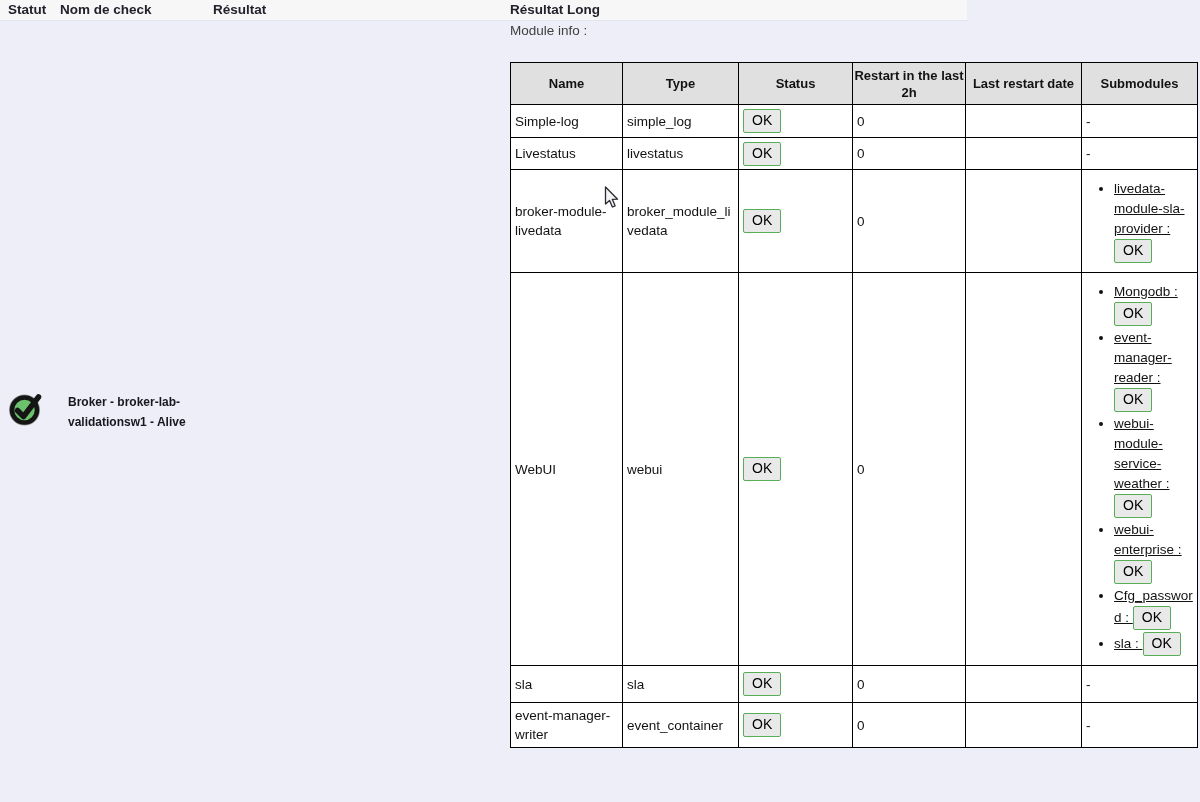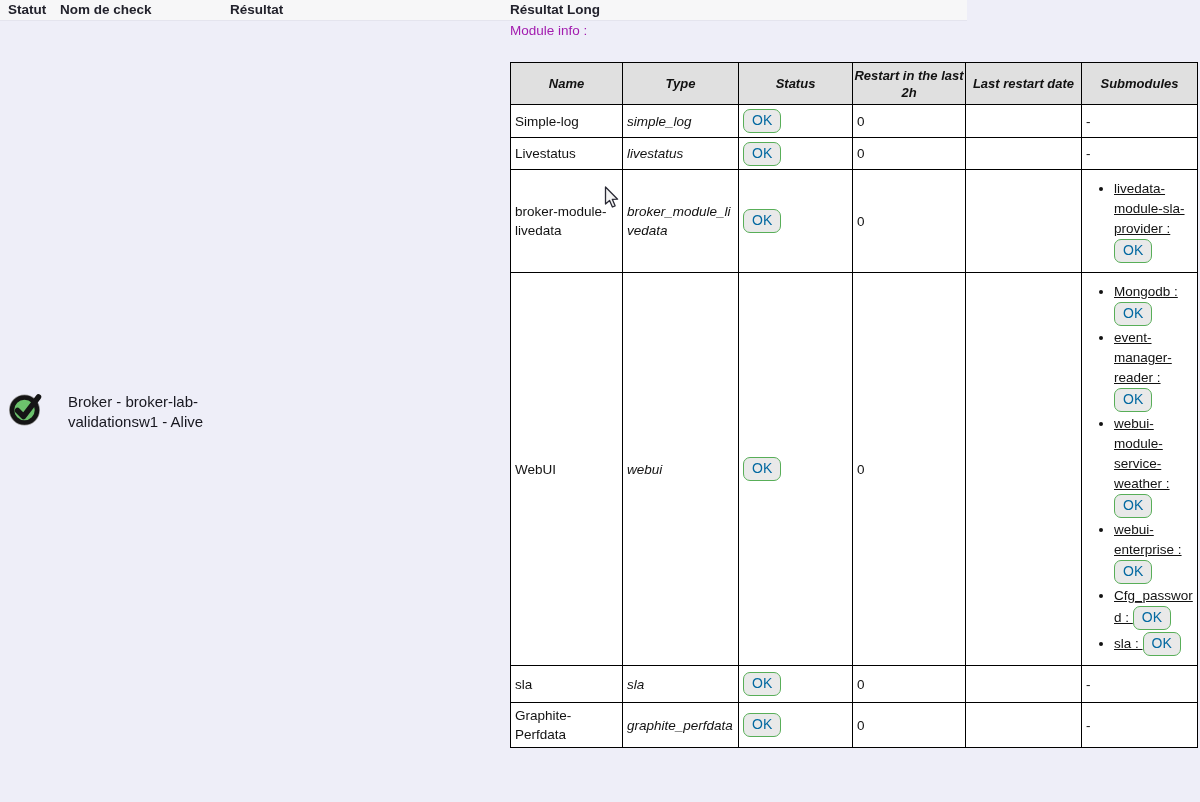--- a/index.html
+++ b/index.html
@@ -3,57 +3,57 @@
 <meta charset="utf-8">
 <style>
   * { margin:0; padding:0; box-sizing:border-box; }
   html,body { width:1200px; height:802px; }
   body { font-family:"Liberation Sans","DejaVu Sans",sans-serif; }
   .page { position:relative; width:1200px; height:802px; background:#eeeef8; overflow:hidden; }
 
   .topbar { position:absolute; left:0; top:0; width:967px; height:21px;
             background:#f7f7f8; border-bottom:1px solid #e4e4ee; }
   .topbar span { position:absolute; top:2px; font-size:13.5px; font-weight:700; color:#22222c; white-space:nowrap; }
-  .tb-statut { left:8px; } .tb-nom { left:60px; } .tb-resultat { left:230px; } .tb-long { left:510px; }
+  .tb-statut { left:8px; } .tb-nom { left:60px; } .tb-resultat { left:213px; } .tb-long { left:510px; }
 
   .status-icon { position:absolute; left:9px; top:390px; }
   .check-name { position:absolute; left:68px; top:392px; width:152px;
-                font-size:15px; color:#17171f; line-height:20px; }
+                font-size:12px; color:#17171f; line-height:20px;font-weight:bold; }
 
   .result-block { position:absolute; left:213px; top:353px; width:283px; font-size:13.5px; color:#17171f; line-height:18px; }
   .ok-tag { color:#2e9e2e; font-weight:700; }
   .result-block ul { margin:22px 0 0 0; padding-left:22px; line-height:20px; list-style:disc; }
   .result-block li { margin-bottom:1px; }
   .redacted { filter:blur(3px); color:#3c3c46; }
 
-  .module-title { position:absolute; left:510px; top:23px; font-size:13.5px; color:#a21caf; }
+  .module-title { position:absolute; left:510px; top:23px; font-size:13.5px; color:#404040; }
 
   .module-table { position:absolute; left:510px; top:62px; width:687px;
                   border-collapse:collapse; table-layout:fixed; background:#fff;
                   font-size:13.5px; color:#121212; }
   .module-table th, .module-table td { border:1px solid #000; }
   .module-table th { background:#e0e0e0; font-weight:700; text-align:center; font-size:13px; padding:2px 1px; line-height:17px; }
-  .module-table thead tr { height:42px;font-style:italic; }
+  .module-table thead tr { height:42px; }
   .module-table td { vertical-align:middle; padding:2px 4px; line-height:19px; }
   .module-table tbody tr:nth-child(1){ height:33px; }
   .module-table tbody tr:nth-child(2){ height:32px; }
   .module-table tbody tr:nth-child(3){ height:101px; }
   .module-table tbody tr:nth-child(4){ height:385px; }
   .module-table tbody tr:nth-child(5){ height:37px; }
   .module-table tbody tr:nth-child(6){ height:45px; }
   .module-table tbody tr:nth-child(7){ height:46px; }
 
-  .c-type { word-break:break-all;font-style:italic; }
+  .c-type { word-break:break-all; }
   .c-status { padding-left:7px; }
   .c-sub-dash { padding-left:22px; }
   .sub-list { margin:7px 0; padding-left:28px; list-style:disc; line-height:20px;text-decoration:underline; }
   .sub-list li { margin:2px 0; overflow-wrap:break-word; word-wrap:break-word; }
 
   .ok-badge { display:inline-block; padding:1px 8px 2px 8px; border:1.5px solid #58ae58;
-              border-radius:7px; background:#e9e9e9; color:#0369a1; font-size:14px; line-height:19px; }
+              border-radius:2px; background:#e9e9e9; color:#000000; font-size:14px; line-height:19px; }
 
   .cursor { position:absolute; left:604px; top:186px; }
 </style>
 </head>
 <body>
 
 <div class="page">
 
   <div class="topbar">
     <span class="tb-statut">Statut</span>
@@ -142,22 +142,22 @@
         </tr>
         <tr>
           <td class="c-name">sla</td>
           <td class="c-type">sla</td>
           <td class="c-status"><span class="ok-badge">OK</span></td>
           <td class="c-restart">0</td>
           <td class="c-lastdate"></td>
           <td class="c-sub c-sub-dash">-</td>
         </tr>
         <tr>
-          <td class="c-name">Graphite-Perfdata</td>
-          <td class="c-type">graphite_perfdata</td>
+          <td class="c-name">event-manager-writer</td>
+          <td class="c-type">event_container</td>
           <td class="c-status"><span class="ok-badge">OK</span></td>
           <td class="c-restart">0</td>
           <td class="c-lastdate"></td>
           <td class="c-sub c-sub-dash">-</td>
         </tr>
       </tbody>
   </table>
 
   <div class="cursor">
     <svg width="17" height="24" viewBox="0 0 17 24">

